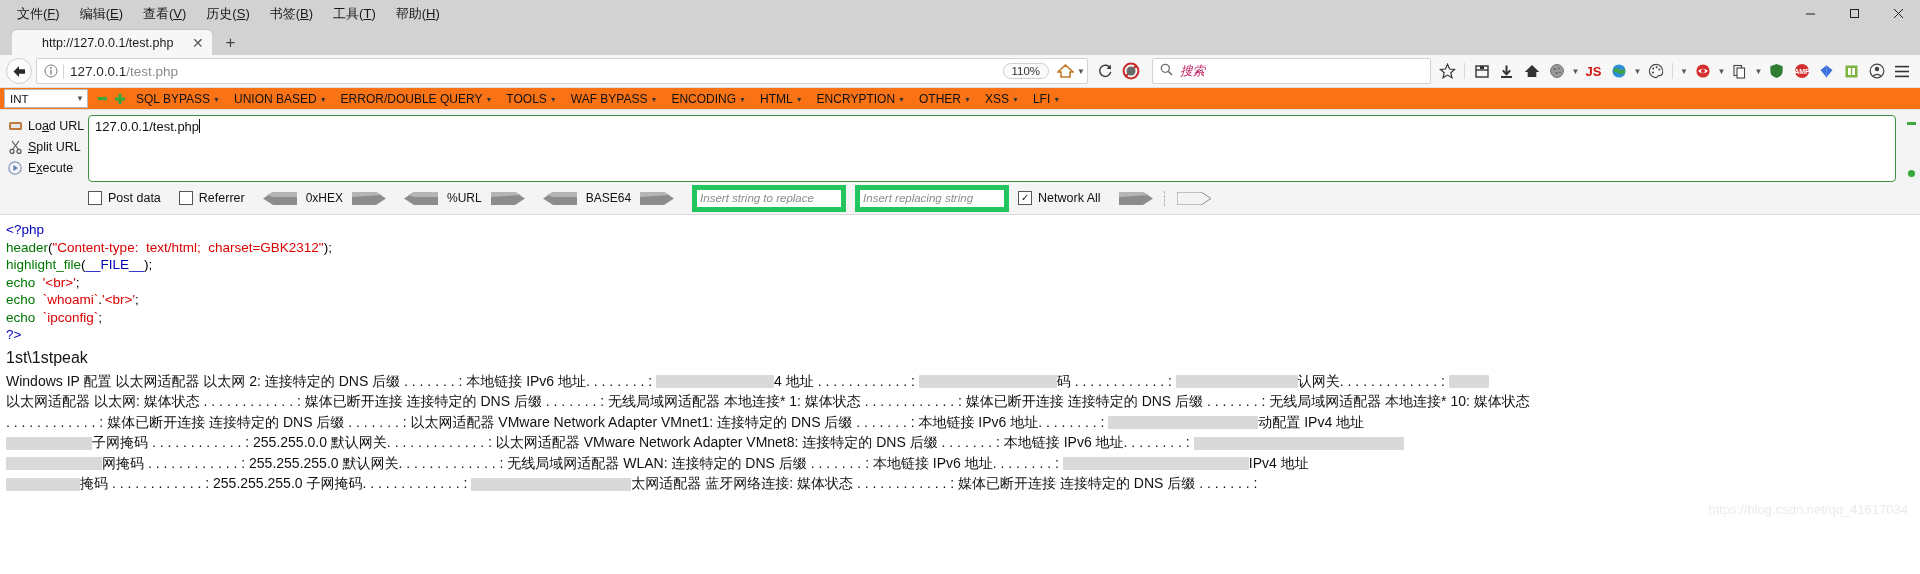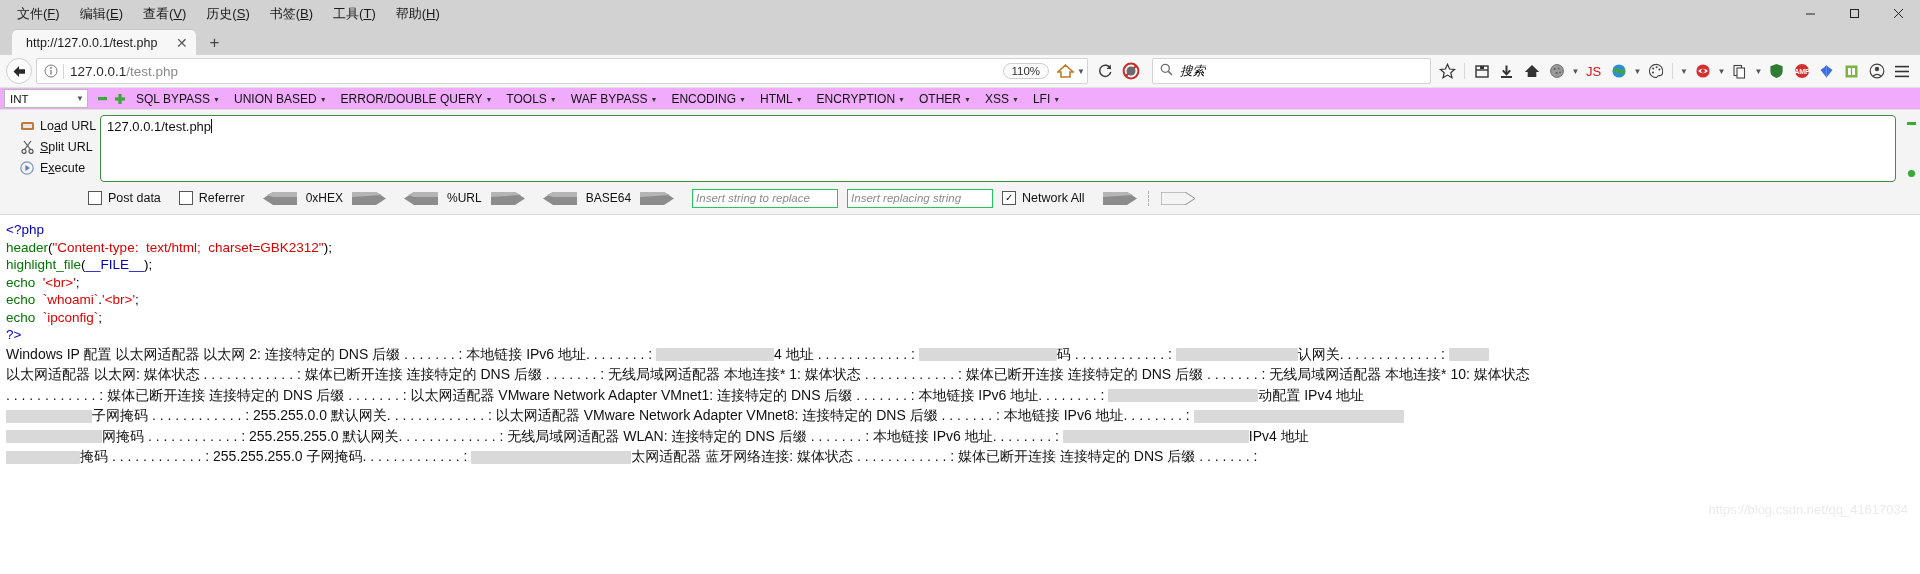--- a/index.html
+++ b/index.html
@@ -72,20 +72,21 @@
     align-items: center;
     padding: 0 6px 0 14px;
     min-width: 150px;
     box-shadow: 0 -1px 0 rgba(0,0,0,0.05);
   }
   .tab-title {
     font-size: 12.5px;
     color: #1a1a1a;
     white-space: nowrap;
     margin-right: 16px;
+    margin-left: 16px;
   }
   .tab-close {
     width: 17px;
     height: 17px;
     display: flex;
     align-items: center;
     justify-content: center;
     color: #5a5a5a;
     font-size: 14px;
     line-height: 1;
@@ -179,21 +180,21 @@
     background: #ffffff;
     border: 1px solid #d3d3d3;
     border-radius: 2px;
     display: flex;
     align-items: center;
     padding-left: 7px;
     margin: 0 4px 0 8px;
   }
   .search-ph {
     font-size: 12.5px;
-    color: #000000;
+    color: #be185d;
     font-style: italic;
     margin-left: 7px;
   }
   .toolbar-icons {
     display: flex;
     align-items: center;
     flex: none;
   }
   .tbi {
     width: 25px;
@@ -211,21 +212,21 @@
     border-bottom: 1px solid #d8d8d8;
     font-size: 12px;
     color: #111;
   }
   .hb-row1 {
     display: flex;
     align-items: center;
     height: 21px;
     padding-left: 4px;
     border-bottom: 1px solid #e0e0e0;
-    background: #f0abfc;
+    background: #f97316;
   }
   .hb-select {
     width: 74px;
     height: 17px;
     background: #fff;
     border: 1px solid #b9b9b9;
     display: flex;
     align-items: center;
     justify-content: space-between;
     padding: 0 3px 0 5px;
@@ -252,21 +253,21 @@
     transform: translateY(1px);
   }
 
   .hb-body {
     display: flex;
     padding: 5px 0 2px 0;
   }
   .hb-actions {
     width: 84px;
     flex: none;
-    padding-left: 16px;
+    padding-left: 4px;
   }
   .hb-action {
     display: flex;
     align-items: center;
     height: 21px;
     font-size: 12.5px;
     color: #111;
   }
   .hb-action .ai {
     width: 22px;
@@ -345,21 +346,21 @@
     flex: none;
   }
   .arr-label {
     font-size: 12px;
     padding: 0 9px;
     white-space: nowrap;
   }
   .repl-input {
     width: 138px;
     height: 17px;
-    border: 1px solid #22c55e;
+    border: 5px solid #22c55e;
     background: #fff;
     font-size: 11.5px;
     font-style: italic;
     color: #8b8b8b;
     display: flex;
     align-items: center;
     padding: 0 3px;
     margin-right: 5px;
     overflow: hidden;
     white-space: nowrap;
@@ -540,21 +541,21 @@
           <circle cx="5.6" cy="6" r="1.1" fill="#5c5c5c"></circle>
           <circle cx="9.6" cy="5.4" r="0.9" fill="#5c5c5c"></circle>
           <circle cx="7.6" cy="10" r="1.1" fill="#5c5c5c"></circle>
           <circle cx="11" cy="9.4" r="0.8" fill="#5c5c5c"></circle>
         </svg>
     </div>
     <div class="tbi" style="width:12px">
         <span class="caret">▼</span>
       </div>
     <div class="tbi">
-      <span style="font-size:13px;font-weight:normal;color:#d11414;font-family:'Liberation Sans',sans-serif;">JS</span>
+      <span style="font-size:13px;font-weight:bold;color:#d11414;font-family:'Liberation Sans',sans-serif;">JS</span>
     </div>
     <div class="tbi">
       <svg width="16" height="16" viewBox="0 0 16 16">
           <circle cx="8" cy="8" r="6.6" fill="#2f8fd6"></circle>
           <path d="M2.5 6.5 Q5 4 8 6 Q11 8 14 5.5 L14 10 Q10 12.5 7 10 Q4.5 8 2.5 10 Z" fill="#3fa34d"></path>
         </svg>
     </div>
     <div class="tbi" style="width:12px">
         <span class="caret">▼</span>
       </div>
@@ -820,20 +821,21 @@
     <span class="arr-r">
       <svg width="34" height="13" viewBox="0 0 34 13">
           <path d="M0 0 L24 0 L34 6.5 L24 13 L0 13 Z" fill="none" stroke="#8c8c8c" stroke-width="1"></path>
         </svg>
     </span>
   </div>
 </div>
 
 <div class="content">
   <div class="code" id="code-block"><div><span class="c-blue">&lt;?php</span></div><div><span class="c-green">header</span><span class="c-black">(</span><span class="c-red">"Content-type:  text/html;  charset=GBK2312"</span><span class="c-black">)</span><span class="c-black">;</span></div><div><span class="c-green">highlight_file</span><span class="c-black">(</span><span class="c-blue">__FILE__</span><span class="c-black">)</span><span class="c-black">;</span></div><div><span class="c-green">echo </span><span class="c-red"> '&lt;br&gt;'</span><span class="c-black">;</span></div><div><span class="c-green">echo </span><span class="c-red"> `whoami`</span><span class="c-black">.</span><span class="c-red">'&lt;br&gt;'</span><span class="c-black">;</span></div><div><span class="c-green">echo </span><span class="c-red"> `ipconfig`</span><span class="c-black">;</span></div><div><span class="c-blue">?&gt;</span></div></div>
+  <div class="whoami">1st\1stpeak</div>
   <div class="ipconfig" id="ipconfig-block">
       <div><span>Windows IP 配置 以太网适配器 以太网 2: 连接特定的 DNS 后缀 . . . . . . . : 本地链接 IPv6 地址. . . . . . . . : </span><span class="blk" style="width: 118px;"></span><span>4 地址 . . . . . . . . . . . . : </span><span class="blk" style="width: 138px;"></span><span>码 . . . . . . . . . . . . : </span><span class="blk" style="width: 122px;"></span><span>认网关. . . . . . . . . . . . . : </span><span class="blk" style="width: 40px;"></span></div>
       <div><span>以太网适配器 以太网: 媒体状态  . . . . . . . . . . . . : 媒体已断开连接 连接特定的 DNS 后缀 . . . . . . . : 无线局域网适配器 本地连接* 1: 媒体状态  . . . . . . . . . . . . : 媒体已断开连接 连接特定的 DNS 后缀 . . . . . . . : 无线局域网适配器 本地连接* 10: 媒体状态</span></div>
       <div><span>. . . . . . . . . . . . : 媒体已断开连接 连接特定的 DNS 后缀 . . . . . . . : 以太网适配器 VMware Network Adapter VMnet1: 连接特定的 DNS 后缀 . . . . . . . : 本地链接 IPv6 地址. . . . . . . . : </span><span class="blk" style="width: 150px;"></span><span>动配置 IPv4 地址</span></div>
       <div><span class="blk" style="width: 86px;"></span><span>子网掩码  . . . . . . . . . . . . : 255.255.0.0 默认网关. . . . . . . . . . . . . : 以太网适配器 VMware Network Adapter VMnet8: 连接特定的 DNS 后缀 . . . . . . . : 本地链接 IPv6 地址. . . . . . . . : </span><span class="blk" style="width: 210px;"></span></div>
       <div><span class="blk" style="width: 96px;"></span><span>网掩码  . . . . . . . . . . . . : 255.255.255.0 默认网关. . . . . . . . . . . . . : 无线局域网适配器 WLAN: 连接特定的 DNS 后缀 . . . . . . . : 本地链接 IPv6 地址. . . . . . . . : </span><span class="blk" style="width: 186px;"></span><span>IPv4 地址</span></div>
       <div><span class="blk" style="width: 74px;"></span><span>掩码  . . . . . . . . . . . . : 255.255.255.0 子网掩码. . . . . . . . . . . . . : </span><span class="blk" style="width: 160px;"></span><span>太网适配器 蓝牙网络连接: 媒体状态  . . . . . . . . . . . . : 媒体已断开连接 连接特定的 DNS 后缀 . . . . . . . : </span></div>
     </div>
   <div class="watermark">https://blog.csdn.net/qq_41617034</div>
 </div>

